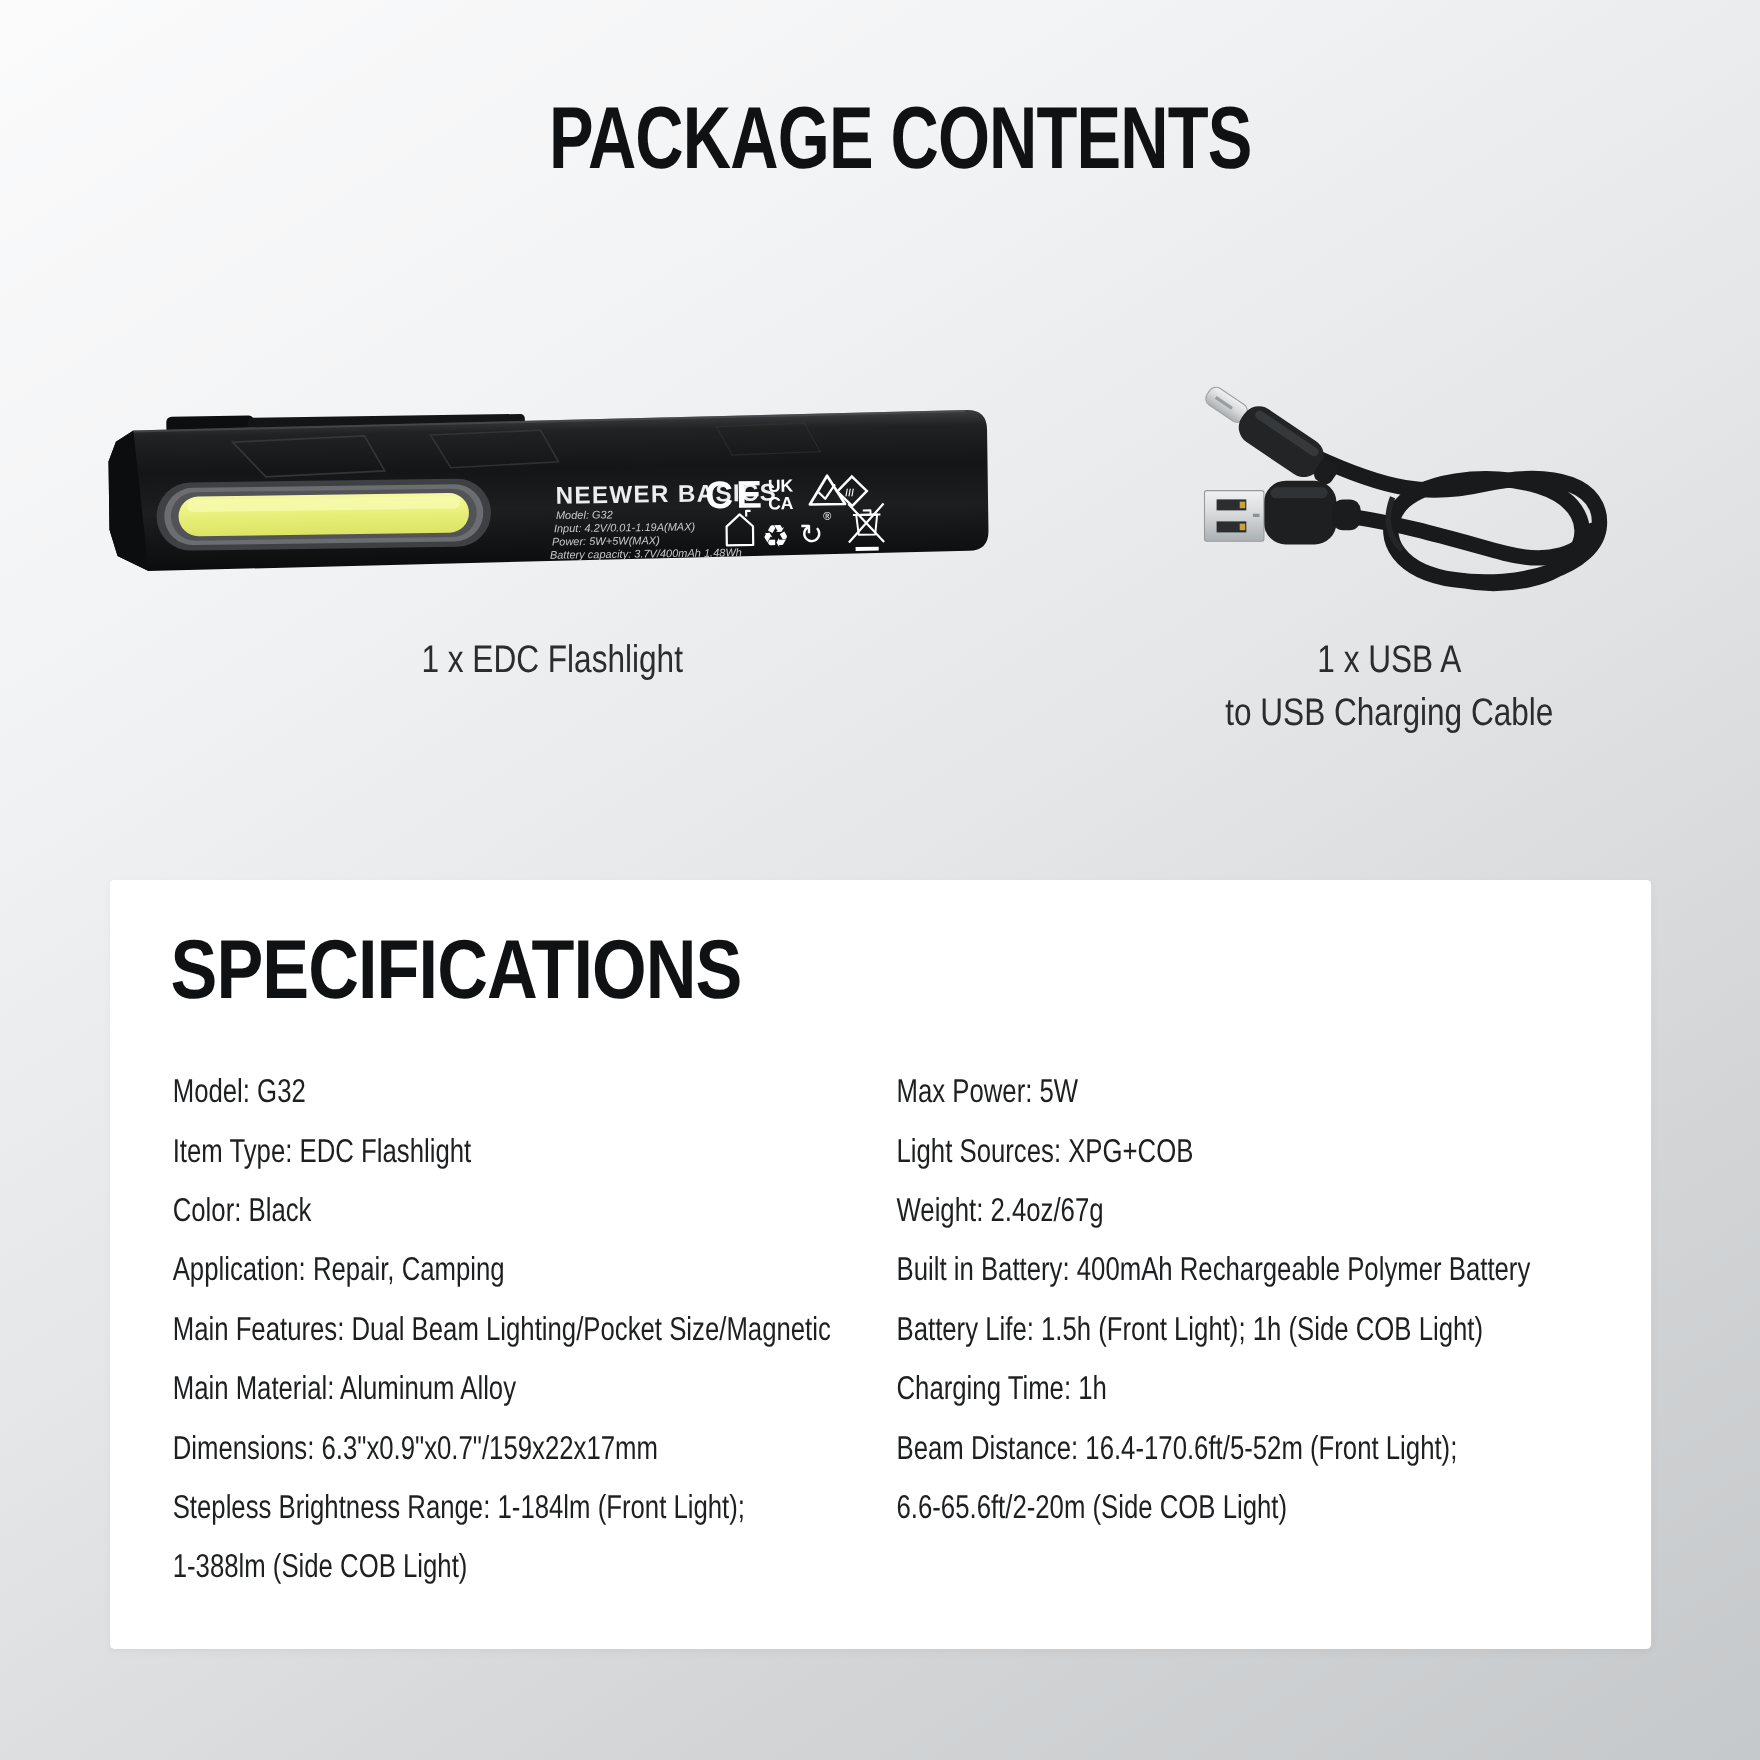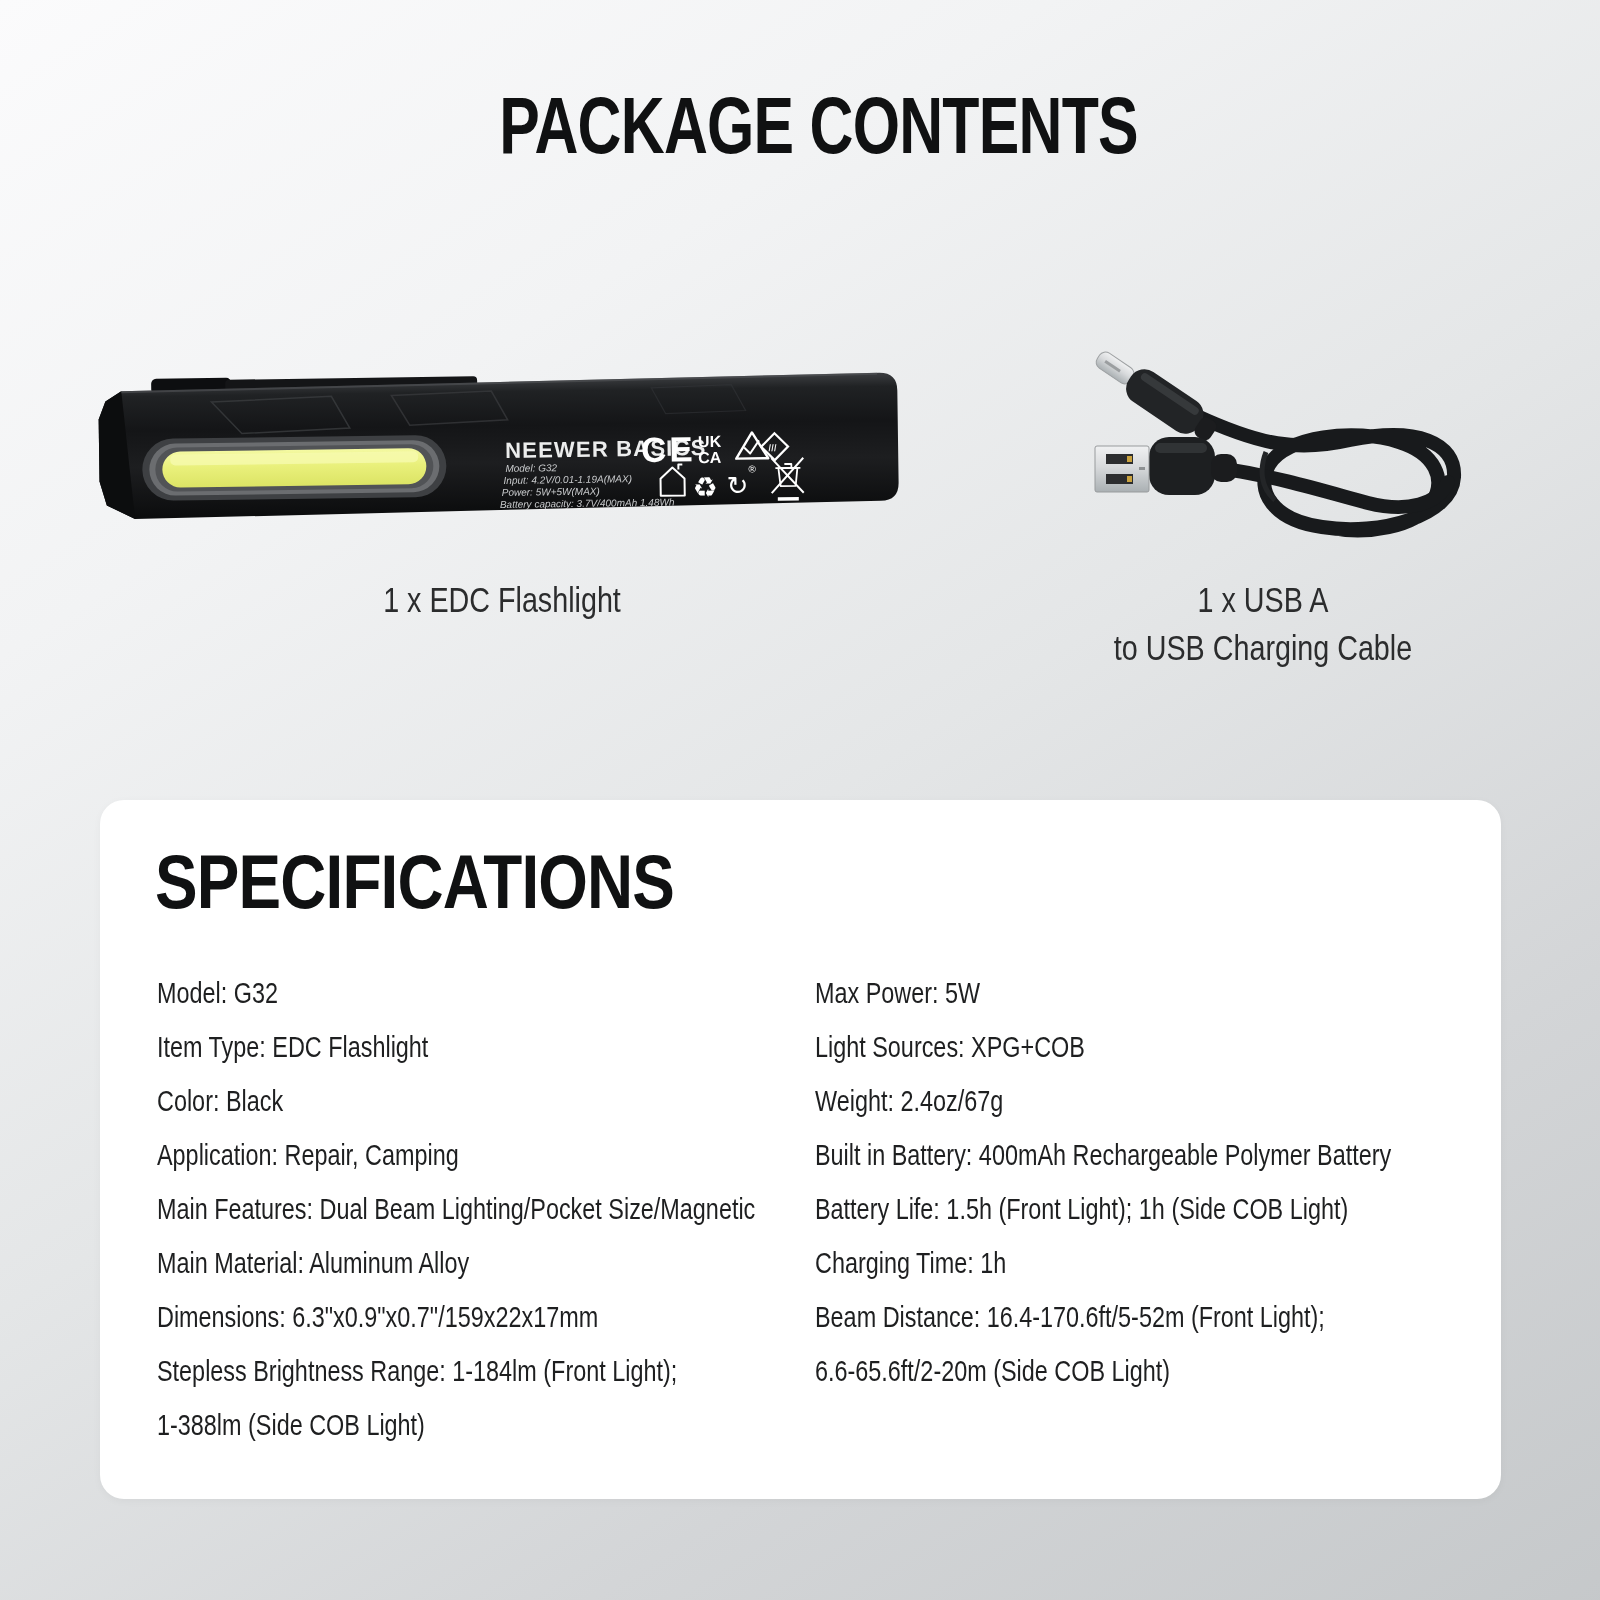--- a/index.html
+++ b/index.html
@@ -21,21 +21,21 @@
   .caption{
     position:absolute;
     font-size:35px;color:#2b2c2d;line-height:48px;
     text-align:center;
     transform:scaleX(0.82);
   }
   .caption-flashlight{left:332px;top:576px;width:340px;}
   .caption-cable{left:1063px;top:576px;width:400px;}
   .spec-card{
     position:absolute;left:100px;top:800px;width:1401px;height:699px;
-    background:#ffffff;border-radius:24px;
+    background:#ffffff;border-radius:4px;
     box-shadow:0 2px 8px rgba(0,0,0,0.04);
   }
   .spec-heading{
     position:absolute;left:55px;top:44px;
     font-size:76px;font-weight:bold;color:#101112;
     letter-spacing:-1px;line-height:1;
     transform:scaleX(0.84);transform-origin:left center;
   }
   .spec-col{
     position:absolute;top:166px;

